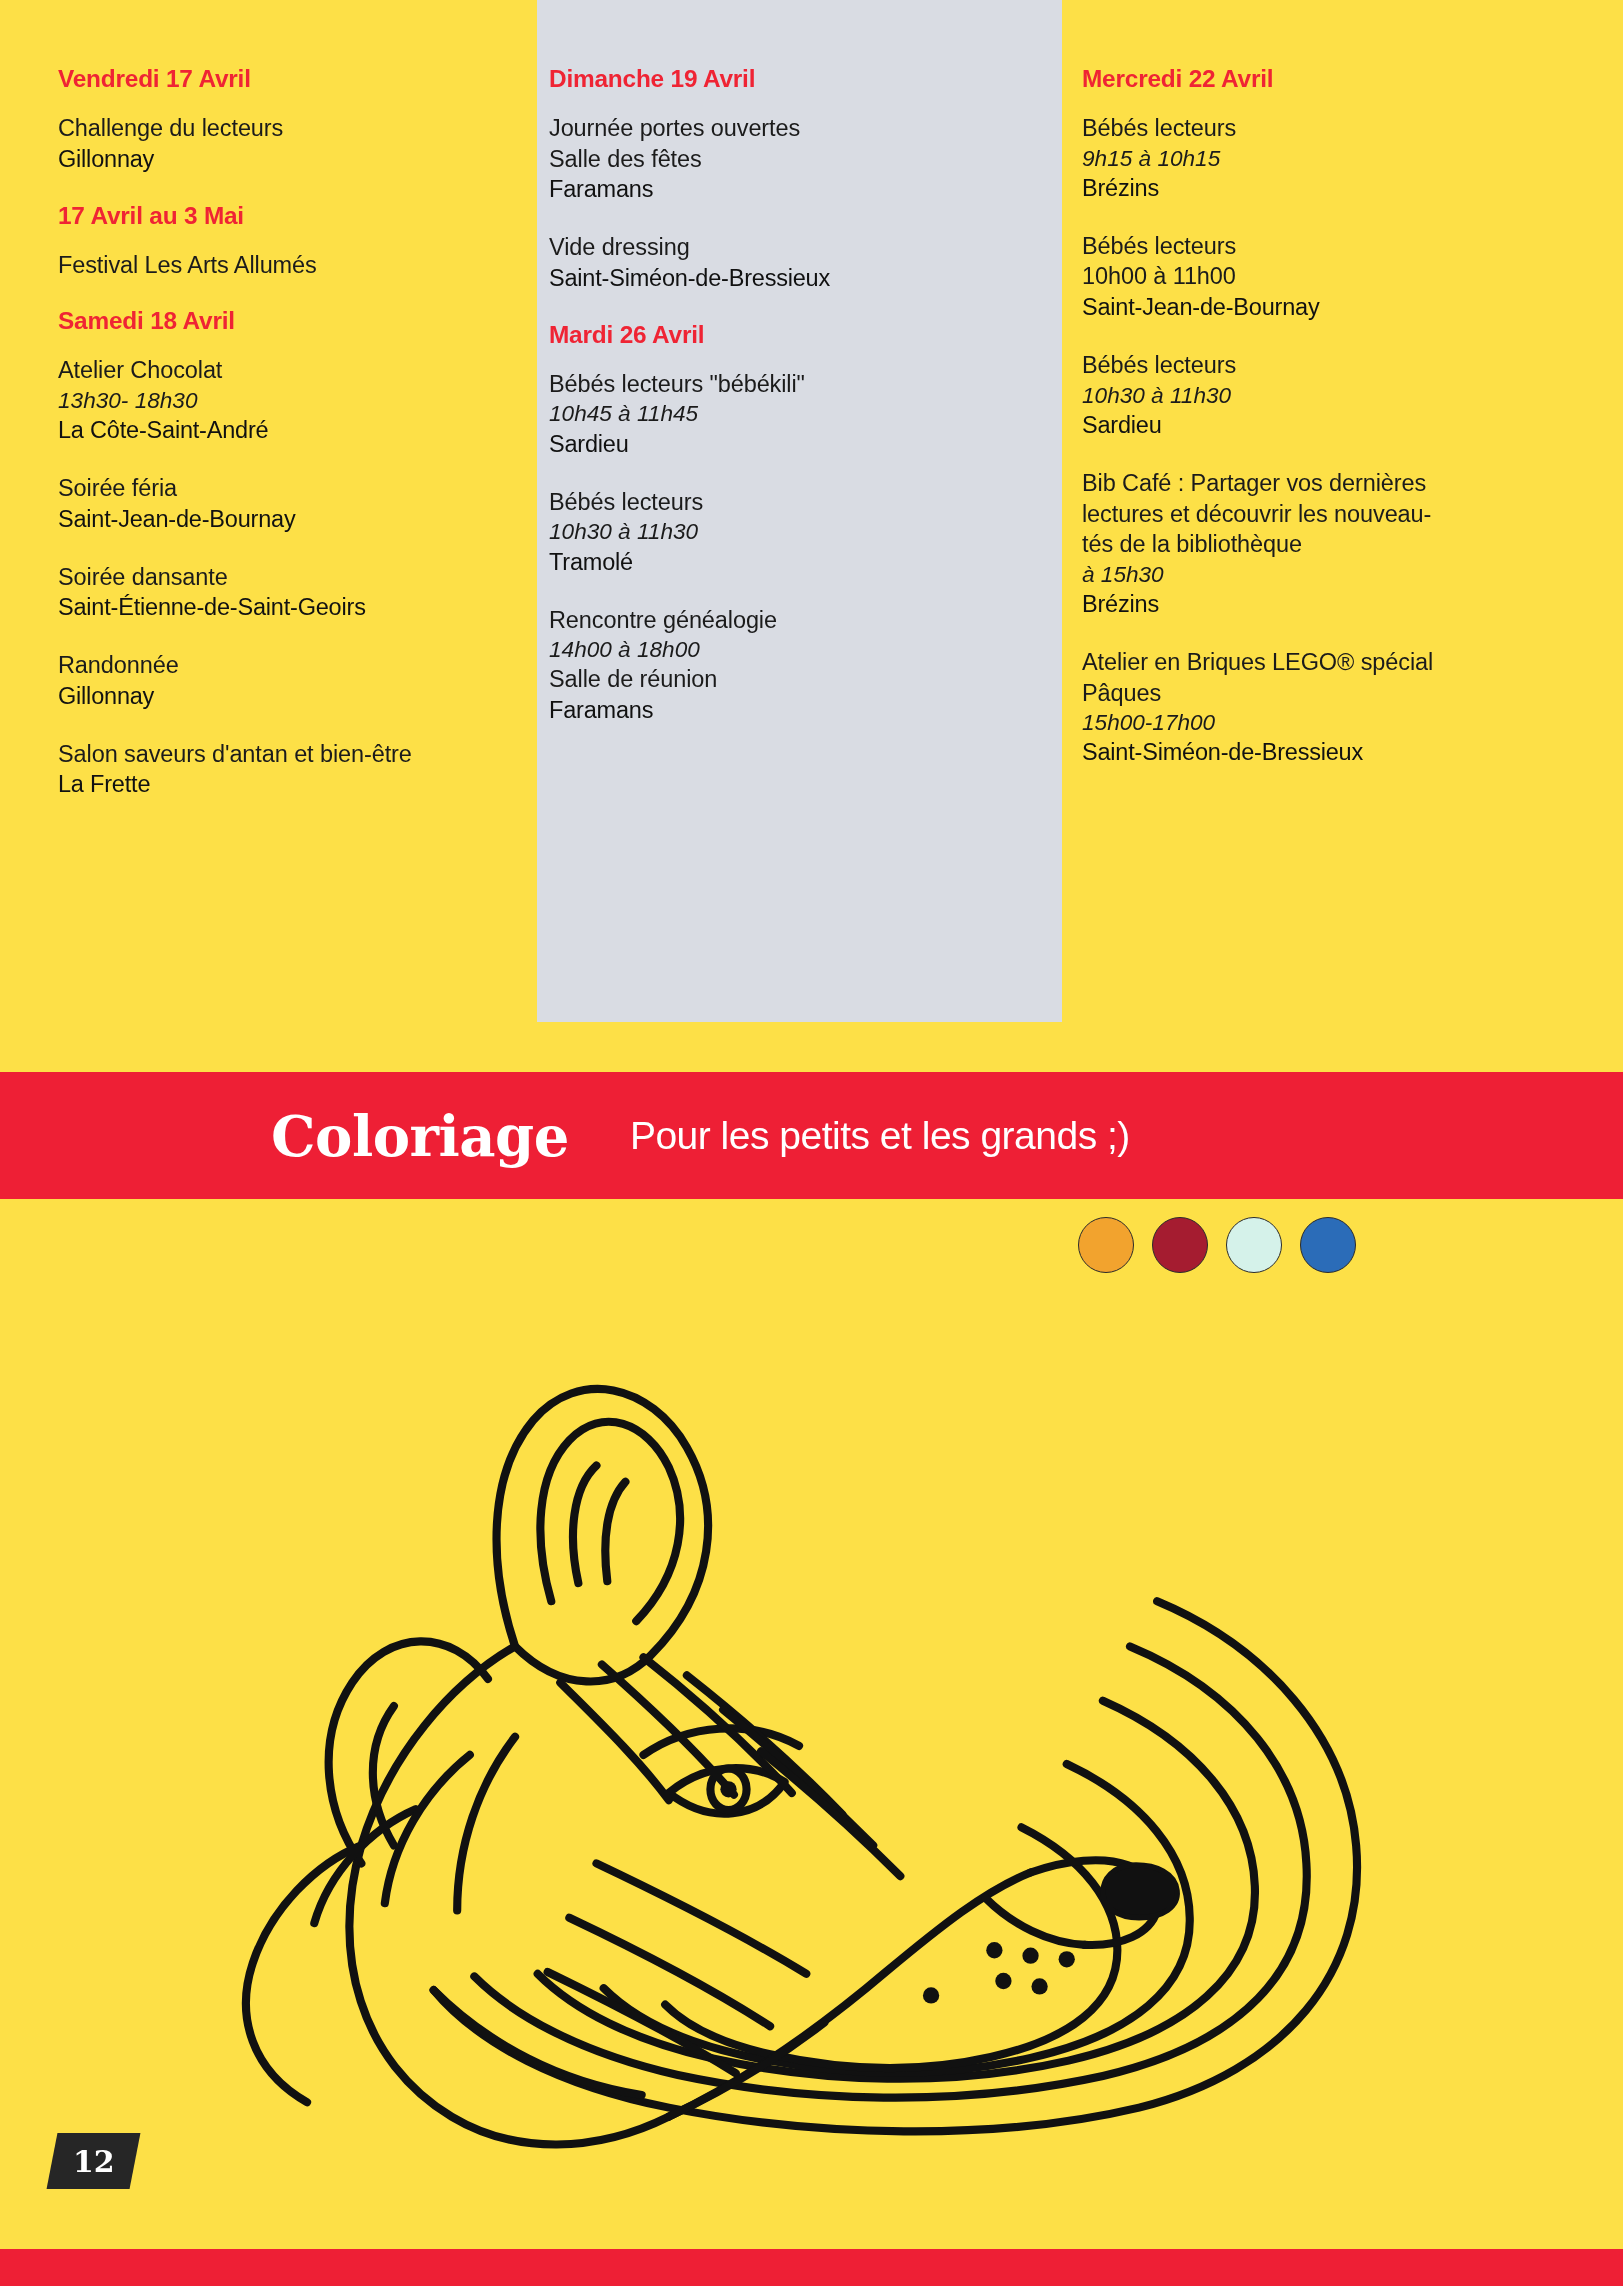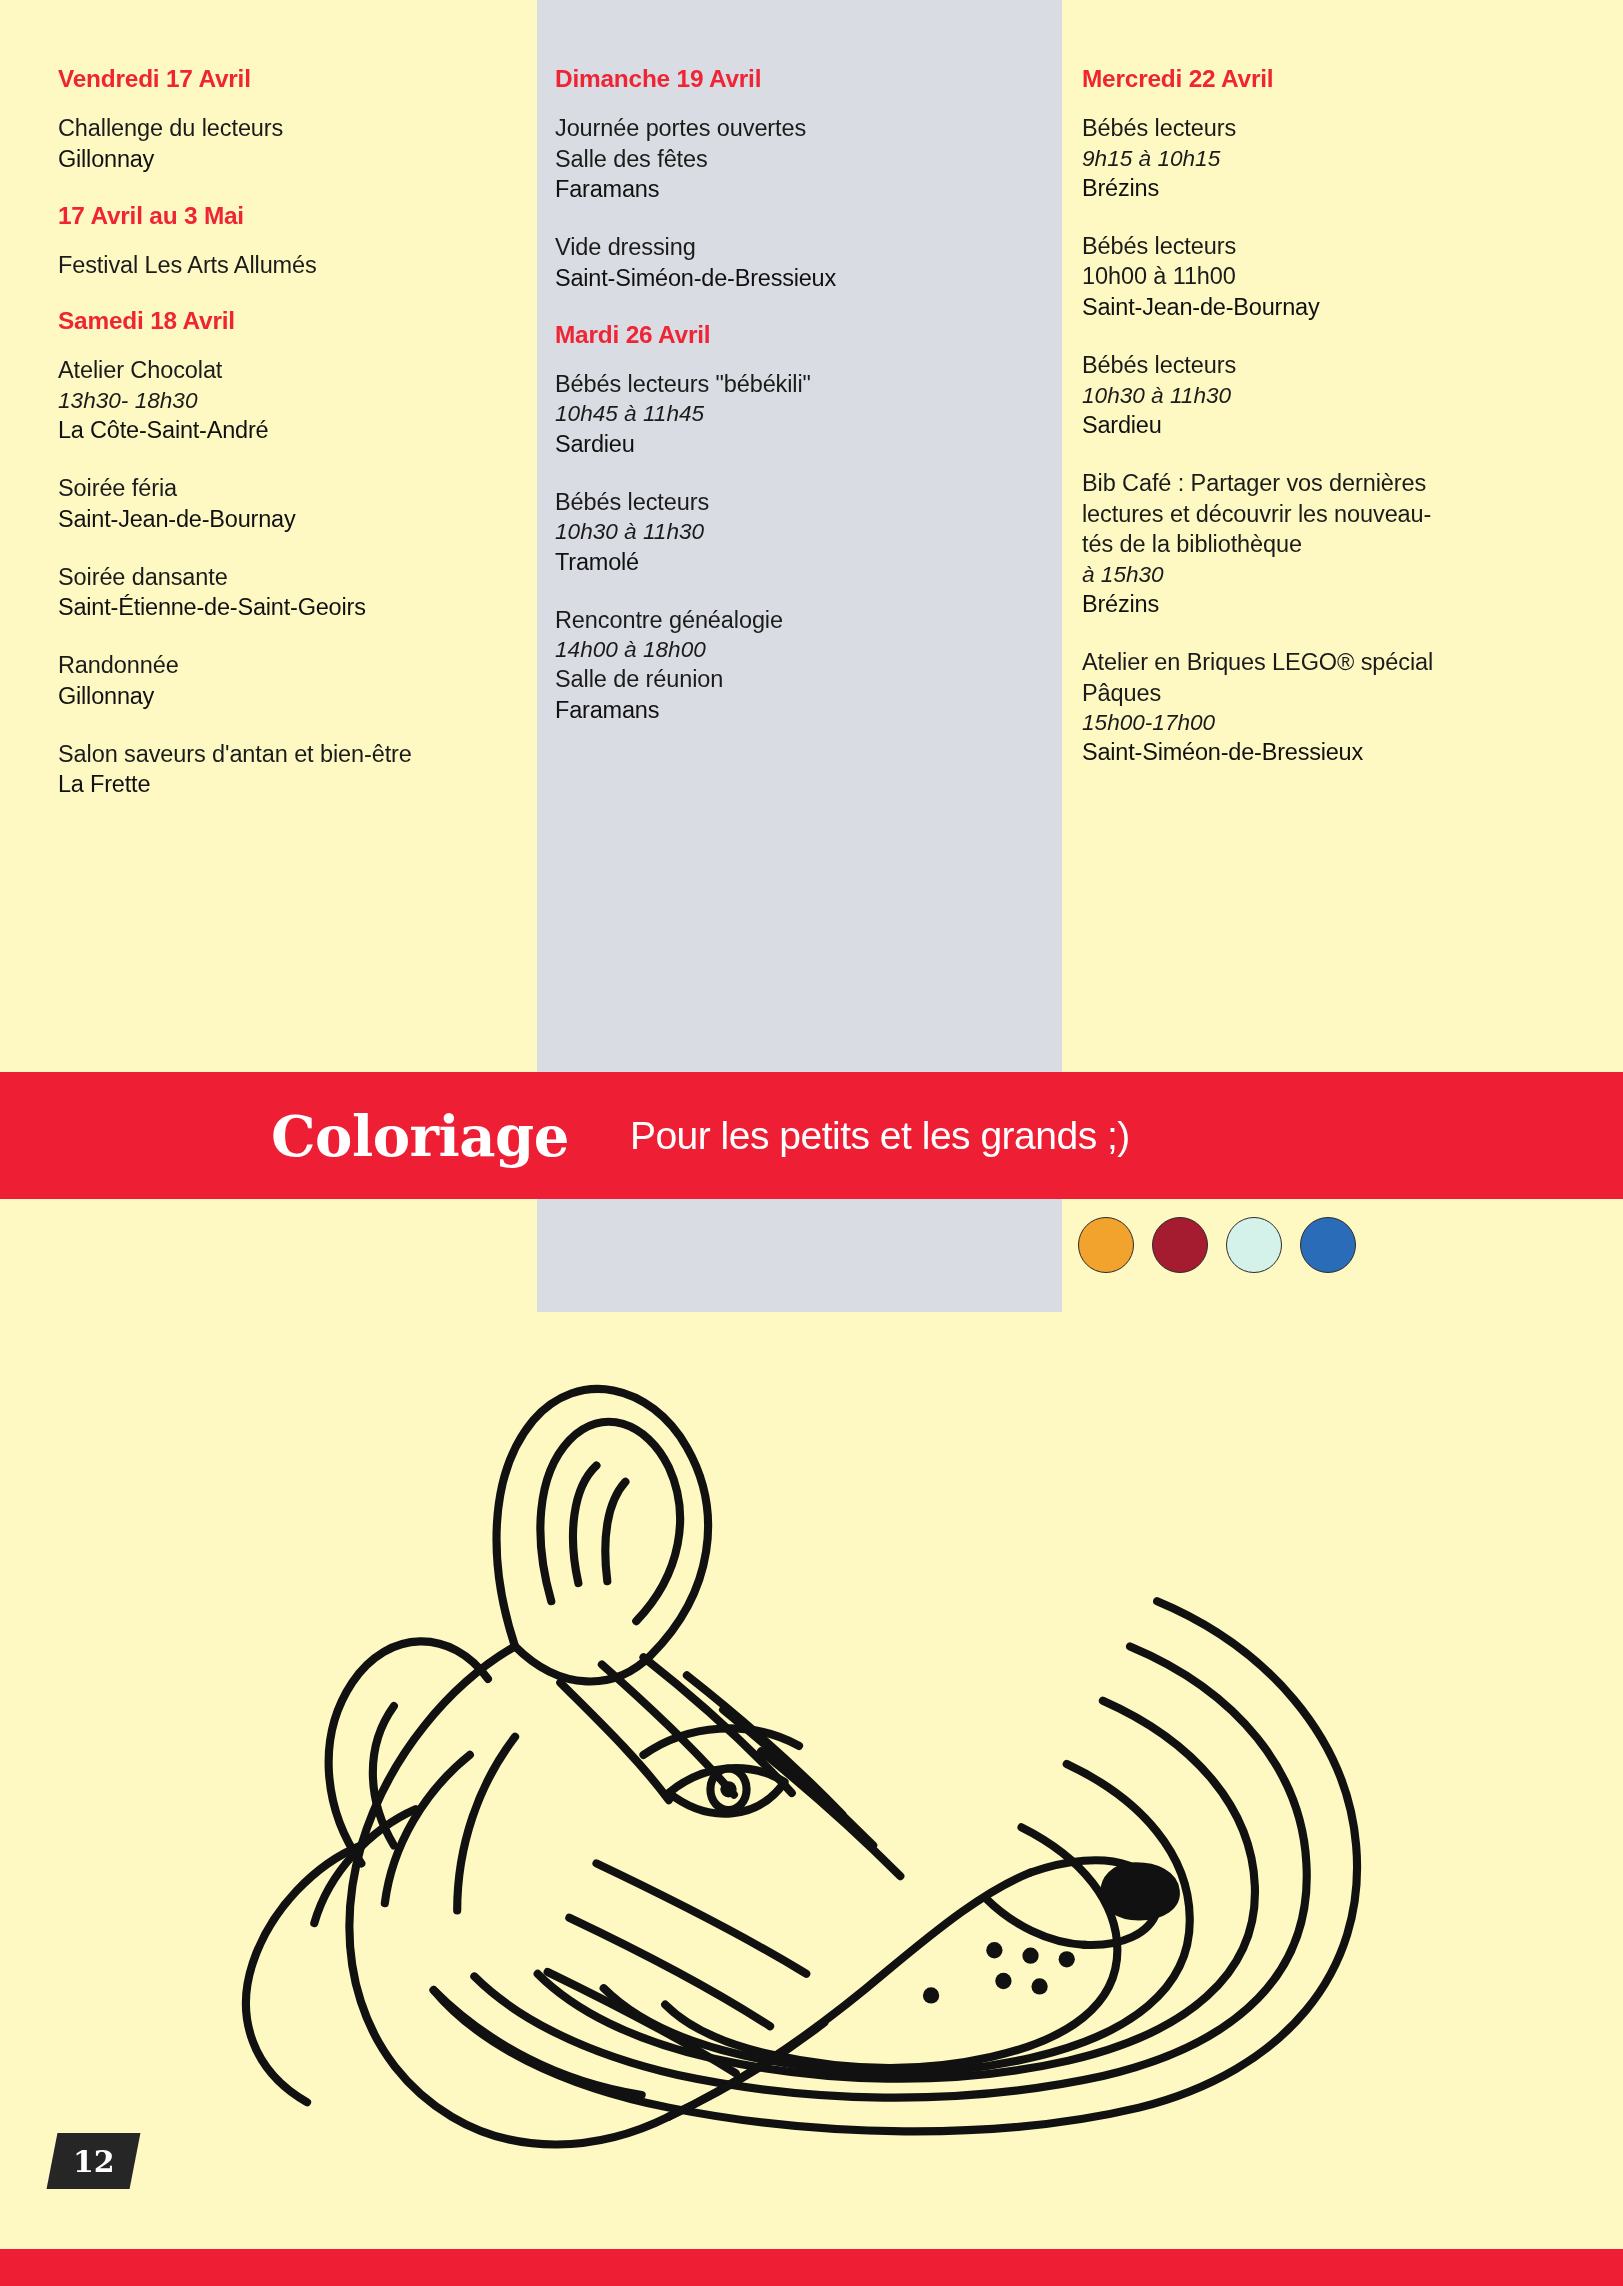--- a/index.html
+++ b/index.html
@@ -7,38 +7,38 @@
     width: 1624px;
     height: 2287px;
     background: #ffffff;
     font-family: "Liberation Sans", sans-serif;
   }
   .page {
     position: relative;
     width: 1624px;
     height: 2287px;
     overflow: hidden;
-    background: #fef9c3;
+    background: #fde047;
   }
 
   
   .agenda {
     position: absolute;
     top: 0;
     left: 0;
     width: 1624px;
     height: 1022px;
   }
   .col {
     position: absolute;
     top: 0;
     padding: 56px 0 0 0;
   }
   .col-1 { left: 58px;  width: 479px; }
-  .col-2 { left: 537px; width: 525px; background: #d9dce3; height: 1312px; padding-left: 18px; }
+  .col-2 { left: 537px; width: 525px; background: #d9dce3; height: 1022px; padding-left: 12px; }
   .col-3 { left: 1082px; width: 488px; }
 
   .col-inner { padding-top: 9px; }
 
   .date-head {
     color: #ef2434;
     font-weight: bold;
     font-size: 24.4px;
     letter-spacing: -0.2px;
     margin-bottom: 20px;

